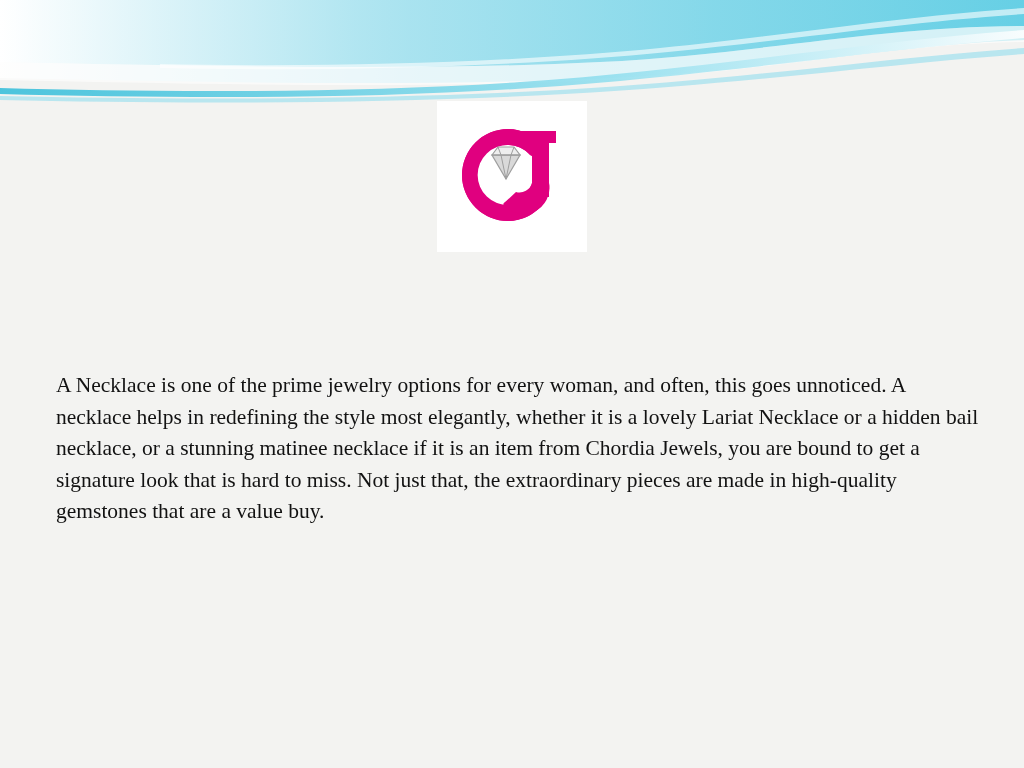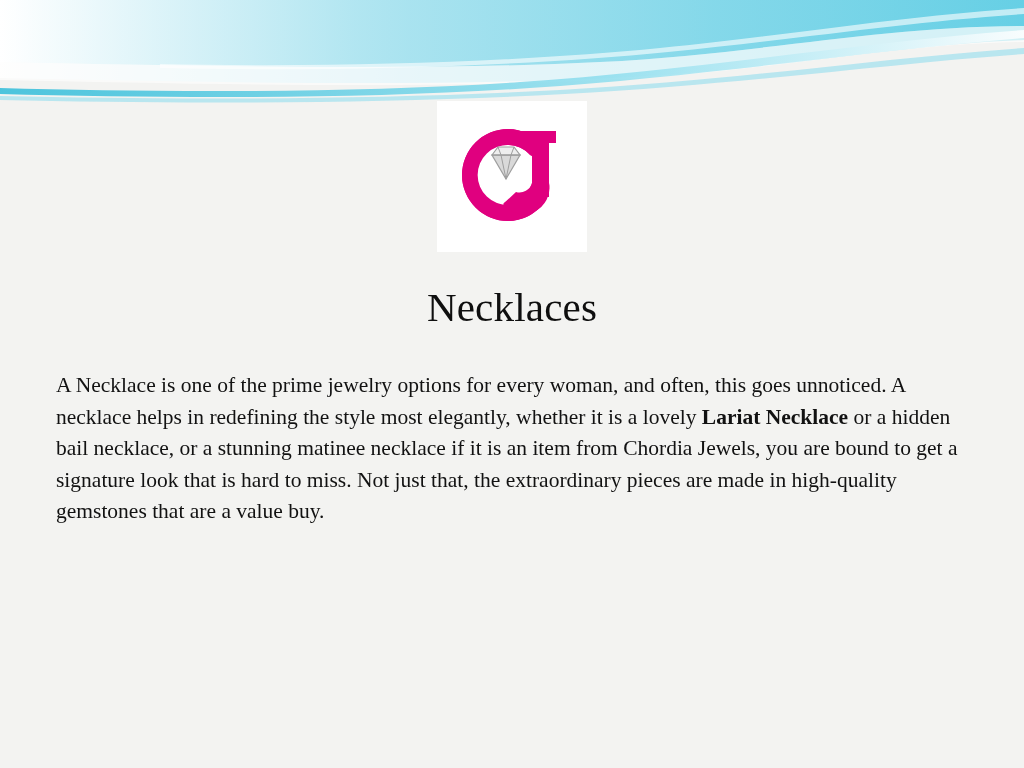--- a/index.html
+++ b/index.html
@@ -56,21 +56,21 @@
     position: absolute;
     top: 370px;
     left: 56px;
     width: 924px;
     font-size: 21.5px;
     line-height: 31.5px;
     color: #121212;
     text-align: left;
     font-family: "Liberation Serif", serif;
   }
-  .body-text b { font-weight: bold; }
+  .body-text b { font-weight: normal; }
 </style>
 </head>
 <body>
 
 <div class="slide">
 
   <svg class="top-wave" viewBox="0 0 1024 120" preserveAspectRatio="none">
     <defs>
       <linearGradient id="g1" x1="0" y1="0" x2="1" y2="0">
         <stop offset="0%" stop-color="#ffffff"></stop>
@@ -120,17 +120,16 @@
         <polygon points="46,38 52,30 68,30 74,38" fill="#eeeeee" stroke="#9e9e9e" stroke-width="1.2"></polygon>
         <line x1="46" y1="38" x2="74" y2="38" stroke="#9e9e9e" stroke-width="1.2"></line>
         <line x1="52" y1="30" x2="55" y2="38" stroke="#9e9e9e" stroke-width="1"></line>
         <line x1="68" y1="30" x2="65" y2="38" stroke="#9e9e9e" stroke-width="1"></line>
         <line x1="55" y1="38" x2="60" y2="62" stroke="#9e9e9e" stroke-width="1"></line>
         <line x1="65" y1="38" x2="60" y2="62" stroke="#9e9e9e" stroke-width="1"></line>
       </g>
     </svg>
   </div>
 
-  <h1 class="slide-title">Necklaces</h1>
 
   <p class="body-text"><span>A Necklace is one of the prime jewelry options for every woman, and often, this goes unnoticed. A necklace helps in redefining the style most elegantly, whether it is a lovely </span><b>Lariat Necklace</b><span> or a hidden bail necklace, or a stunning matinee necklace if it is an item from Chordia Jewels, you are bound to get a signature look that is hard to miss. Not just that, the extraordinary pieces are made in high-quality gemstones that are a value buy.</span></p>
 
 </div>
 
 </body></html>

